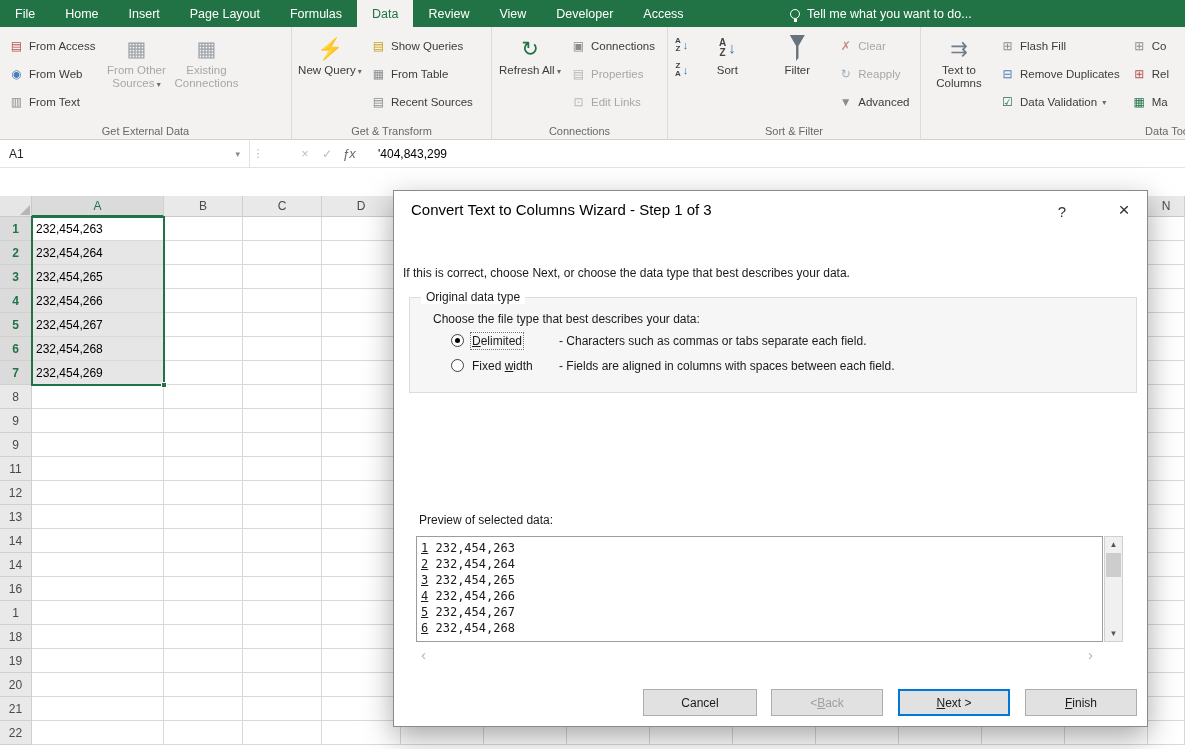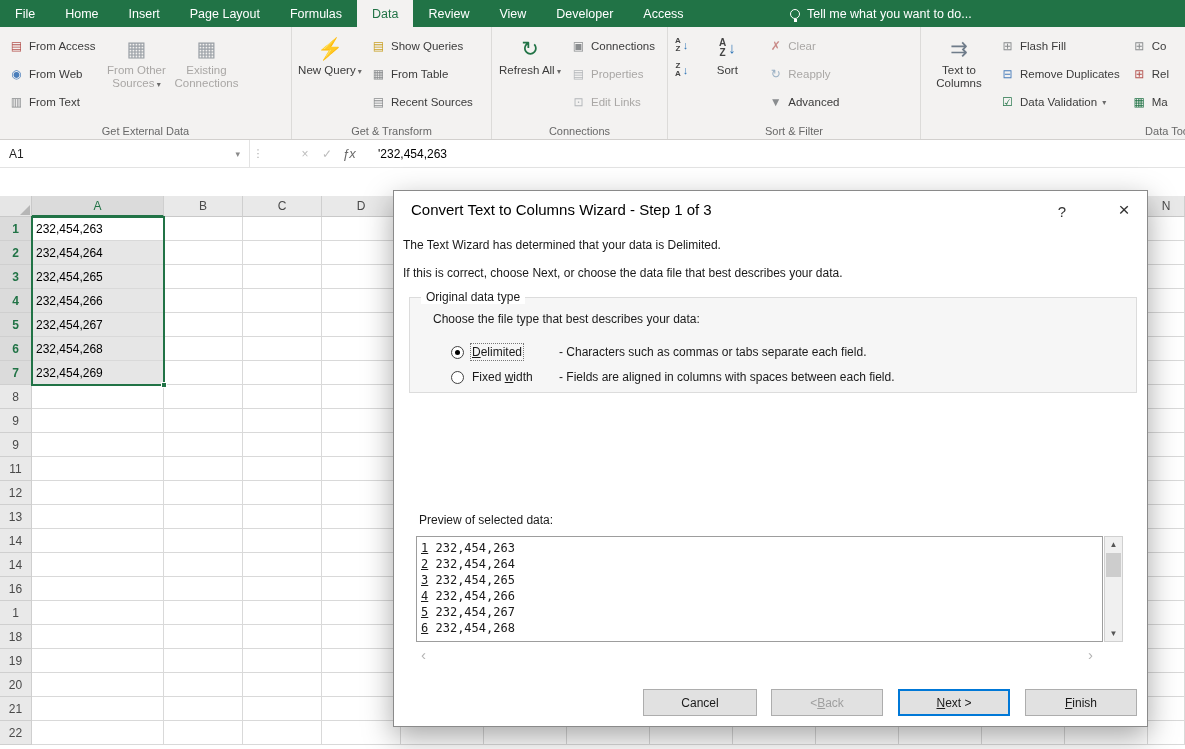--- a/index.html
+++ b/index.html
@@ -66,21 +66,21 @@
   .dialog{position:absolute;left:393px;top:190px;width:755px;height:537px;background:#fff;border:1px solid #8a8a8a;box-shadow:0 10px 28px rgba(0,0,0,.35);z-index:10;font-size:12px;color:#1a1a1a}
   .dtitle{position:absolute;left:17px;top:10px;font-size:15px;color:#000}
   .dhelp{position:absolute;left:652px;top:6px;width:32px;height:28px;display:flex;align-items:center;justify-content:center;font-size:15px;color:#333}
   .dclose{position:absolute;left:712px;top:4px;width:36px;height:30px;display:flex;align-items:center;justify-content:center;font-size:19px;color:#333}
   .dintro1{position:absolute;left:9px;top:47px}
   .dintro2{position:absolute;left:9px;top:75px}
   .gbox{position:absolute;left:15px;top:106px;width:728px;height:96px;background:#f6f6f6;border:1px solid #dcdcdc}
   .gboxlbl{position:absolute;left:11px;top:-8px;background:#fff;padding:0 5px;color:#1a1a1a}
   .chooselbl{position:absolute;left:23px;top:14px}
   .radios{position:absolute;left:41px;top:36px;right:10px}
-  .radiorow{position:relative;height:25px;display:flex;align-items:flex-end}
+  .radiorow{position:relative;height:25px;display:flex;align-items:flex-start}
   .radio{width:13px;height:13px;border:1px solid #414141;border-radius:50%;background:#fff;position:relative;flex:0 0 auto}
   .radio.on:after{content:"";position:absolute;left:3px;top:3px;width:5px;height:5px;border-radius:50%;background:#000}
   .radiolbl{margin-left:8px}
   .focusbox{outline:1px dotted #777;outline-offset:1px}
   .radiodesc{position:absolute;left:108px}
   .pvlbl{position:absolute;left:25px;top:322px}
   .pvbox{position:absolute;left:22px;top:345px;width:687px;height:106px;border:1px solid #9d9d9d;overflow:hidden;font-family:"DejaVu Sans Mono","Liberation Mono",monospace;font-size:12px;line-height:16px;padding:3px 0 0 4px;background:#fff;white-space:pre}
   .pvline .n{text-decoration:underline}
   .vsb{position:absolute;left:710px;top:345px;width:19px;height:106px;background:#f0f0f0;border:1px solid #d0d0d0}
   .vsb .up,.vsb .down{position:absolute;left:0;right:0;height:15px;display:flex;align-items:center;justify-content:center;font-size:8px;color:#555}
@@ -200,20 +200,24 @@
           </div>
         </div>
         <div class="rbig">
           <span class="ric sorticon" style="display: flex; align-items: center; gap: 2px;">
             <span class="ml">A
 Z</span>
             <span class="ma">↓</span>
           </span>
           <div class="rblbl">Sort</div>
         </div>
+        <div class="rbig">
+          <span class="ric funnel"></span>
+          <div class="rblbl">Filter</div>
+        </div>
         <div class="rstack">
           <div class="ritem disabled">
             <span class="ric" style="color: rgb(201, 138, 135);">✗</span>
             <span>Clear</span>
           </div>
           <div class="ritem disabled">
             <span class="ric" style="color: rgb(154, 176, 196);">↻</span>
             <span>Reapply</span>
           </div>
           <div class="ritem">
@@ -264,21 +268,21 @@
   <div class="fbar">
     <div class="fbarrow">
       <div class="namebox">
         <span>A1</span>
         <span class="nbdd">▾</span>
       </div>
       <span class="fdots">⋮</span>
       <span class="fbtn first">×</span>
       <span class="fbtn">✓</span>
       <span class="fbtn fx">ƒx</span>
-      <span class="fvalue">'232,454,263</span>
+      <span class="fvalue">'404,843,299</span>
     </div>
   </div>
 
   <div class="grid">
     <div class="ghead">
       <div class="gcorner"></div>
     <div class="gcol sel" style="width: 132px;">A</div>
         <div class="gcol" style="width: 79px;">B</div>
         <div class="gcol" style="width: 79px;">C</div>
         <div class="gcol" style="width: 79px;">D</div>
@@ -671,22 +675,21 @@
       </div>
     <div class="selbox">
       <span class="handle"></span>
     </div>
   </div>
 
   <div class="dialog">
     <div class="dtitle">Convert Text to Columns Wizard - Step 1 of 3</div>
     <div class="dhelp">?</div>
     <div class="dclose">×</div>
-    <div class="dintro1">The Text Wizard has determined that your data is Delimited.</div>
-    <div class="dintro2">If this is correct, choose Next, or choose the data file that best describes your data.</div>
+    <div class="dintro2">If this is correct, choose Next, or choose the data type that best describes your data.</div>
     <div class="gbox">
       <div class="gboxlbl">Original data type</div>
       <div class="chooselbl">Choose the file type that best describes your data:</div>
       <div class="radios">
           <div class="radiorow">
             <span class="radio on"></span>
             <span class="radiolbl focusbox"><u>D</u>elimited</span>
             <span class="radiodesc">- Characters such as commas or tabs separate each field.</span>
           </div>
           <div class="radiorow">

